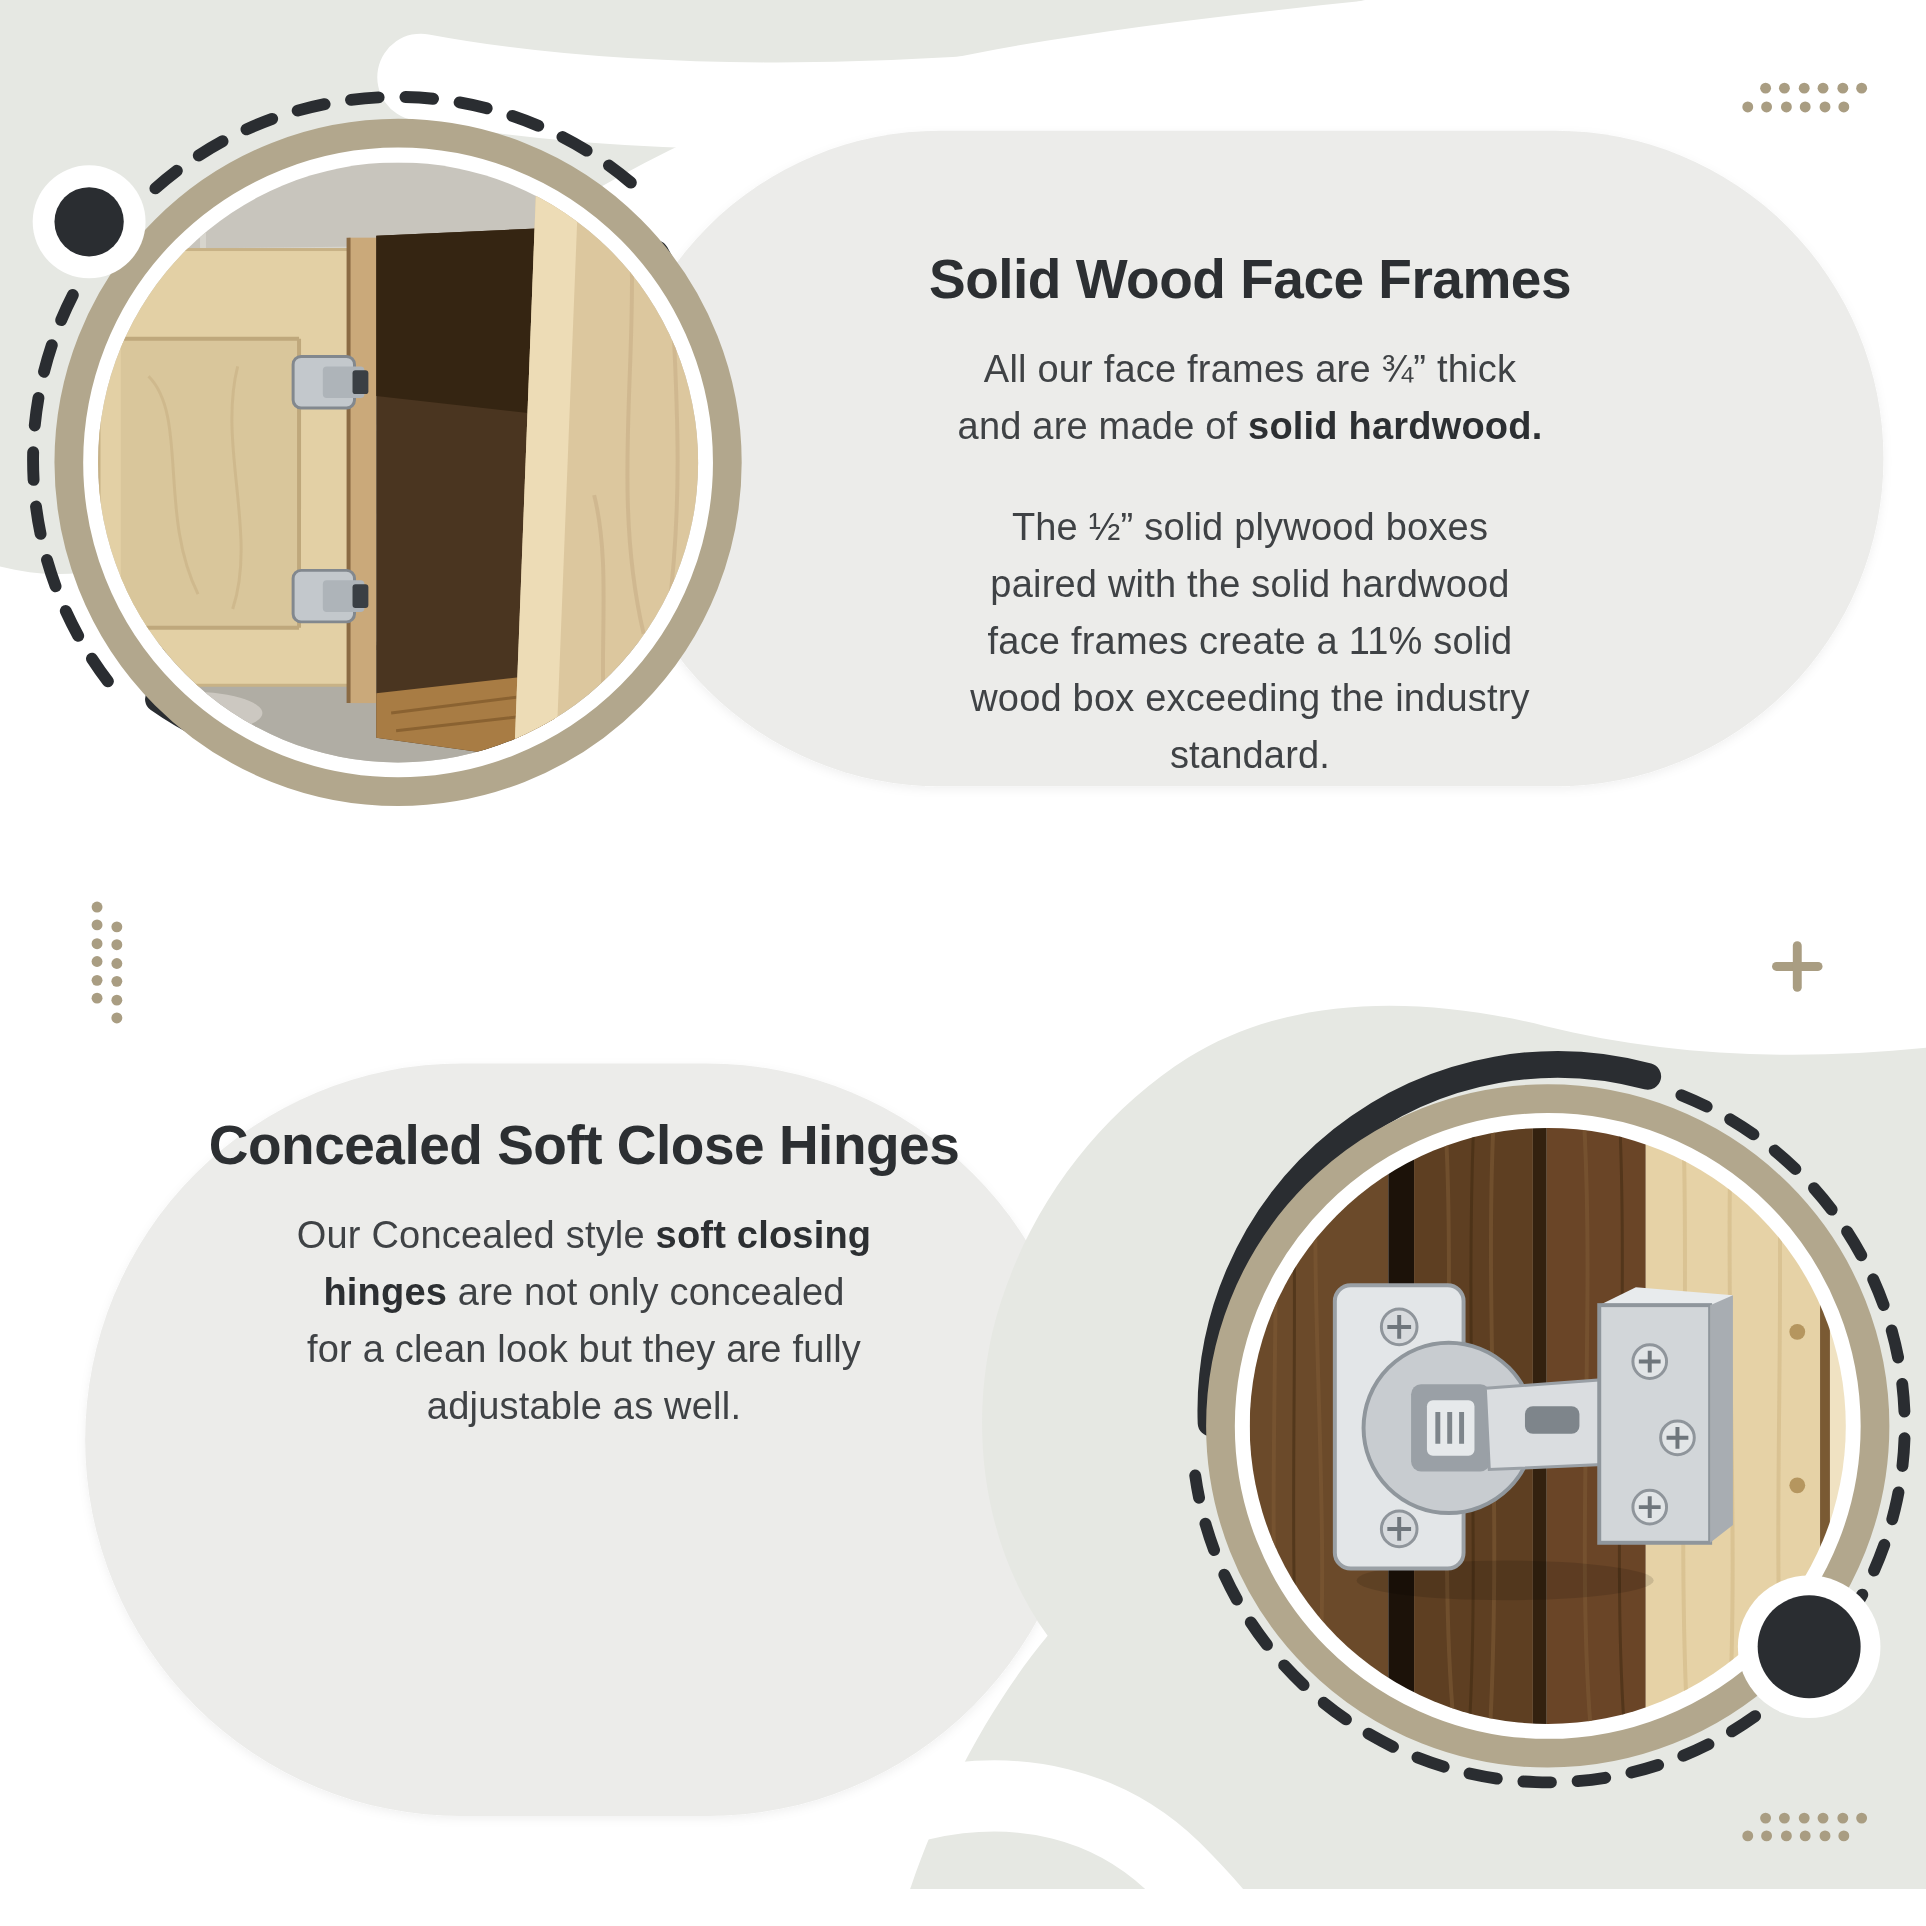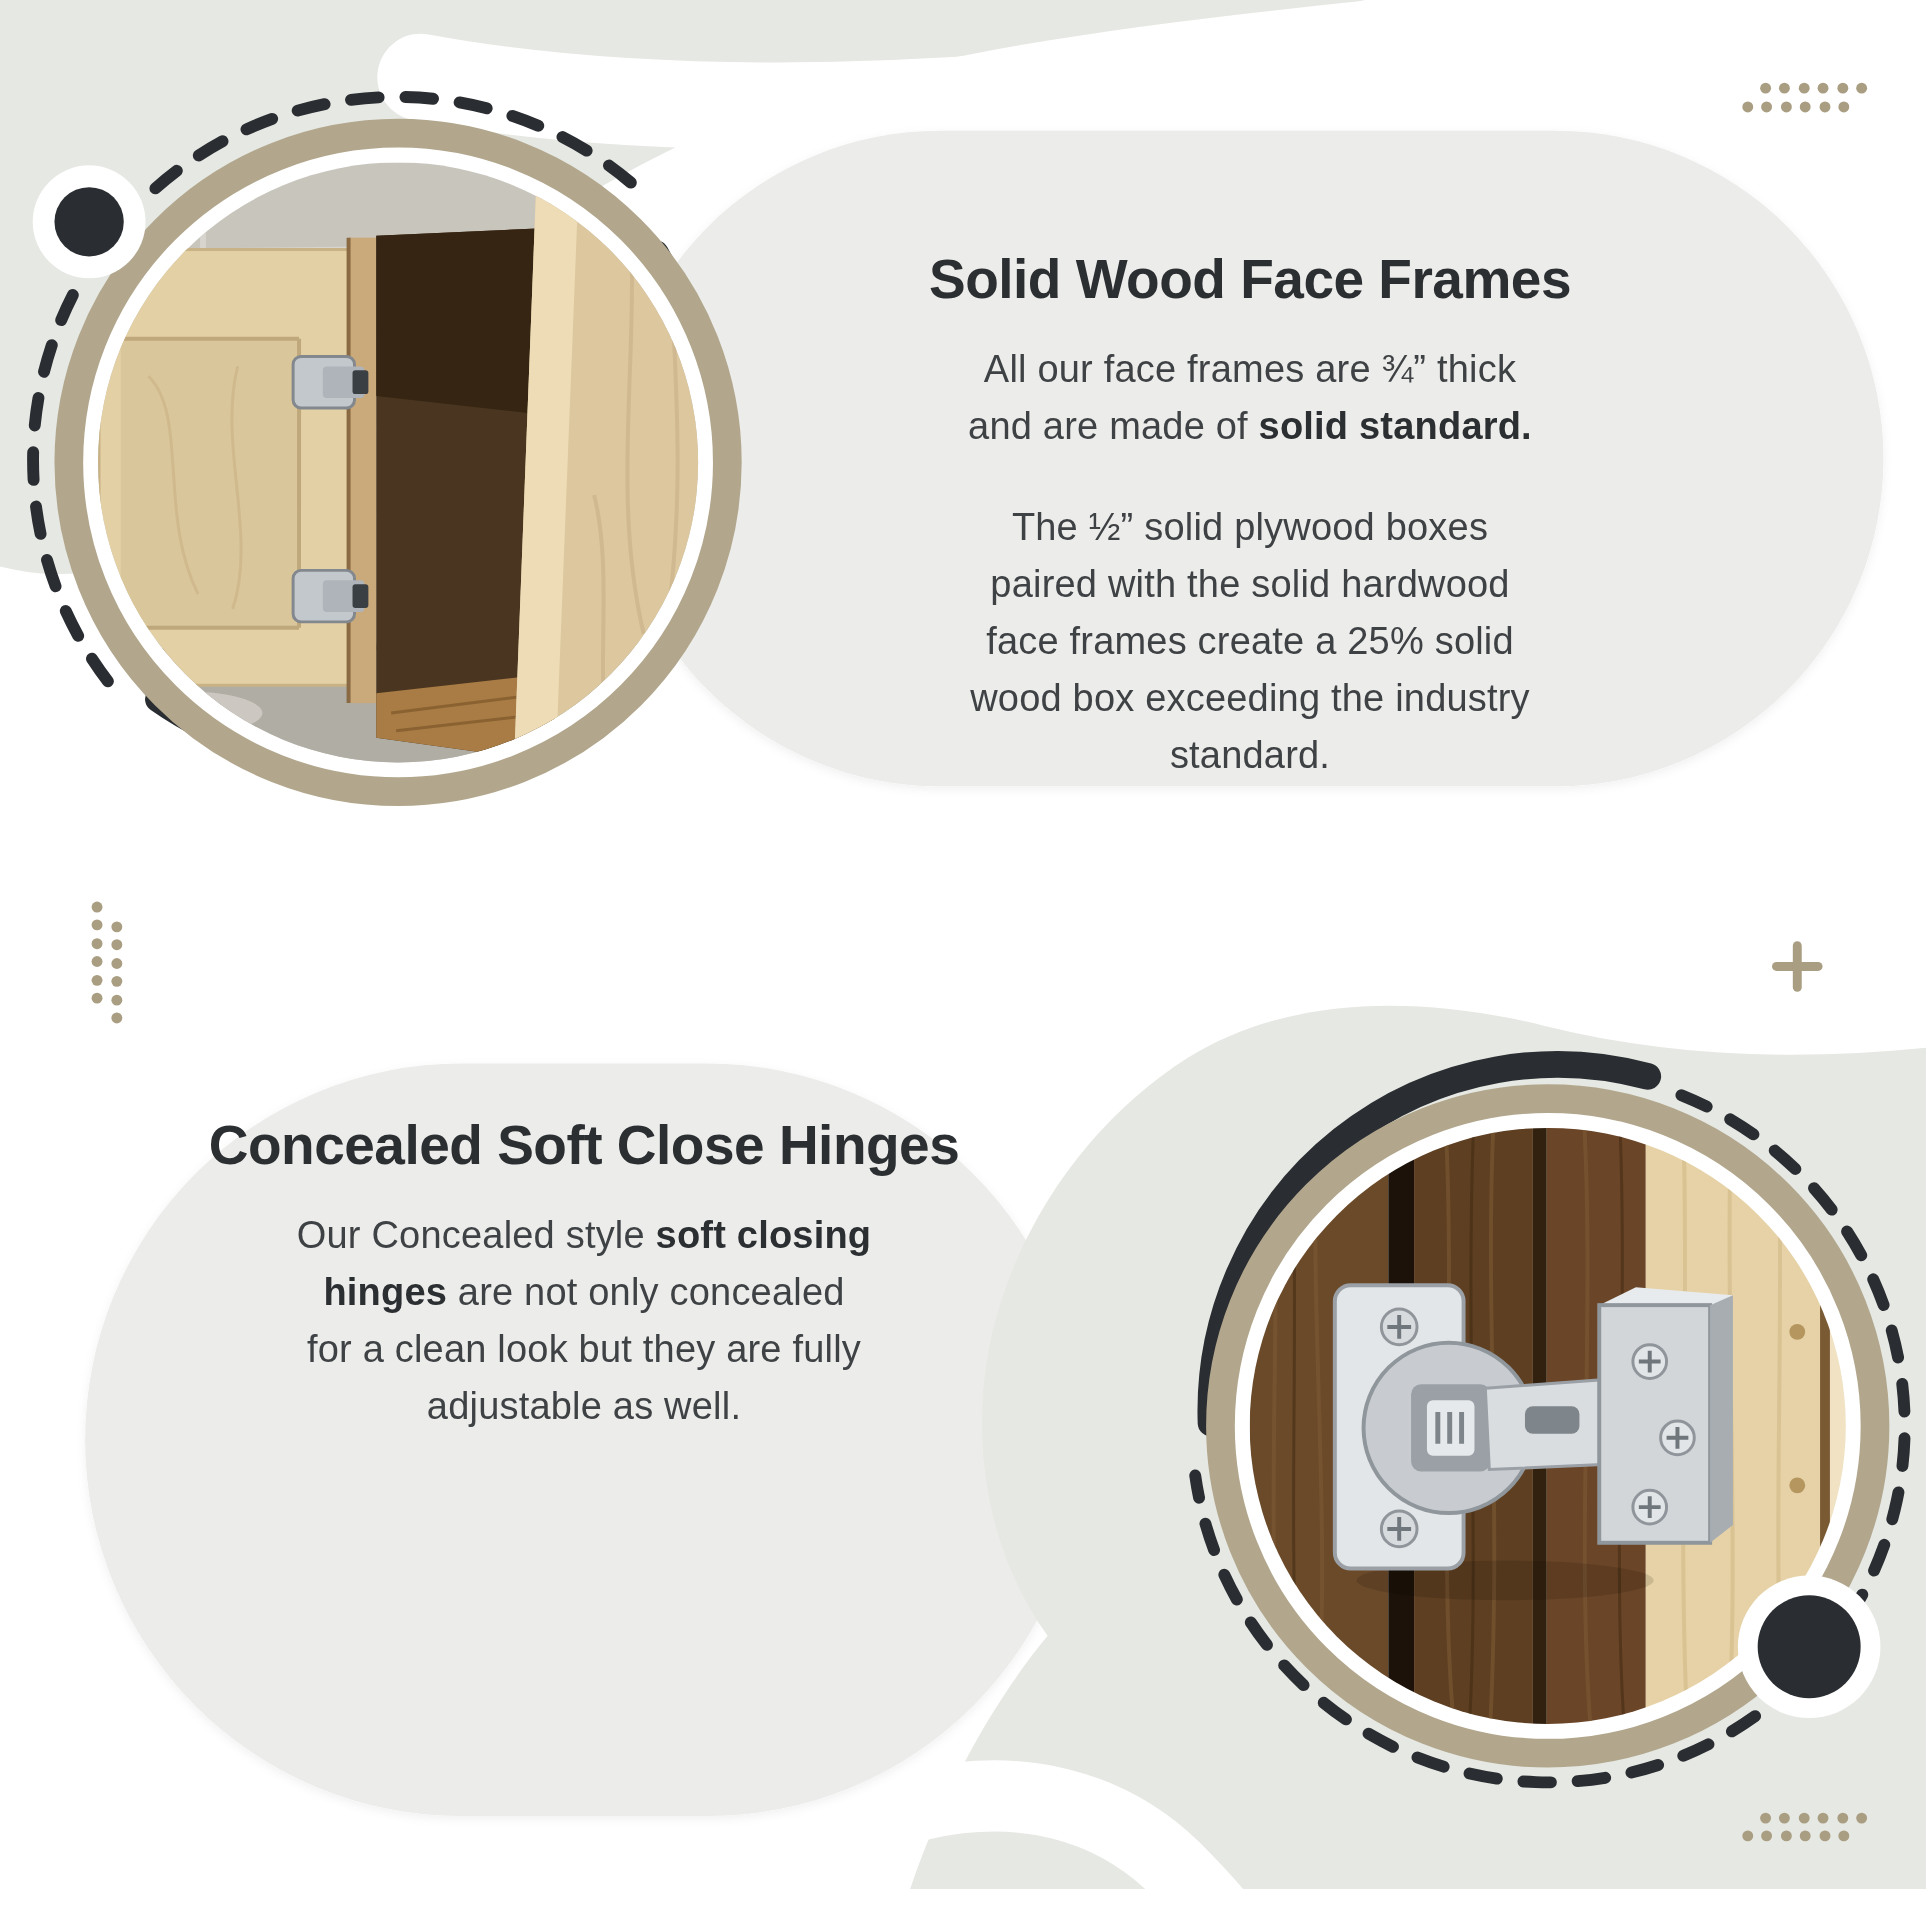--- a/index.html
+++ b/index.html
@@ -224,24 +224,24 @@
       <g>
         <circle cx="1827" cy="1663" r="72" fill="#ffffff"></circle>
         <circle cx="1827" cy="1663" r="52" fill="var(--dark)"></circle>
       </g>
     </g>
   </svg>
 
   <div class="textblock" id="face-frames-block">
     <h2>Solid Wood Face Frames</h2>
     <p><span>All our face frames are ¾” thick
-and are made of </span><b>solid standard.</b></p>
+and are made of </span><b>solid hardwood.</b></p>
     <p><span>The ½” solid plywood boxes
 paired with the solid hardwood
-face frames create a 25% solid
+face frames create a 11% solid
 wood box exceeding the industry
 standard.</span></p>
   </div>
 
   <div class="textblock" id="hinges-block">
     <h2>Concealed Soft Close Hinges</h2>
     <p><span>Our Concealed style </span><b>soft closing
 hinges</b><span> are not only concealed
 for a clean look but they are fully
 adjustable as well.</span></p>

